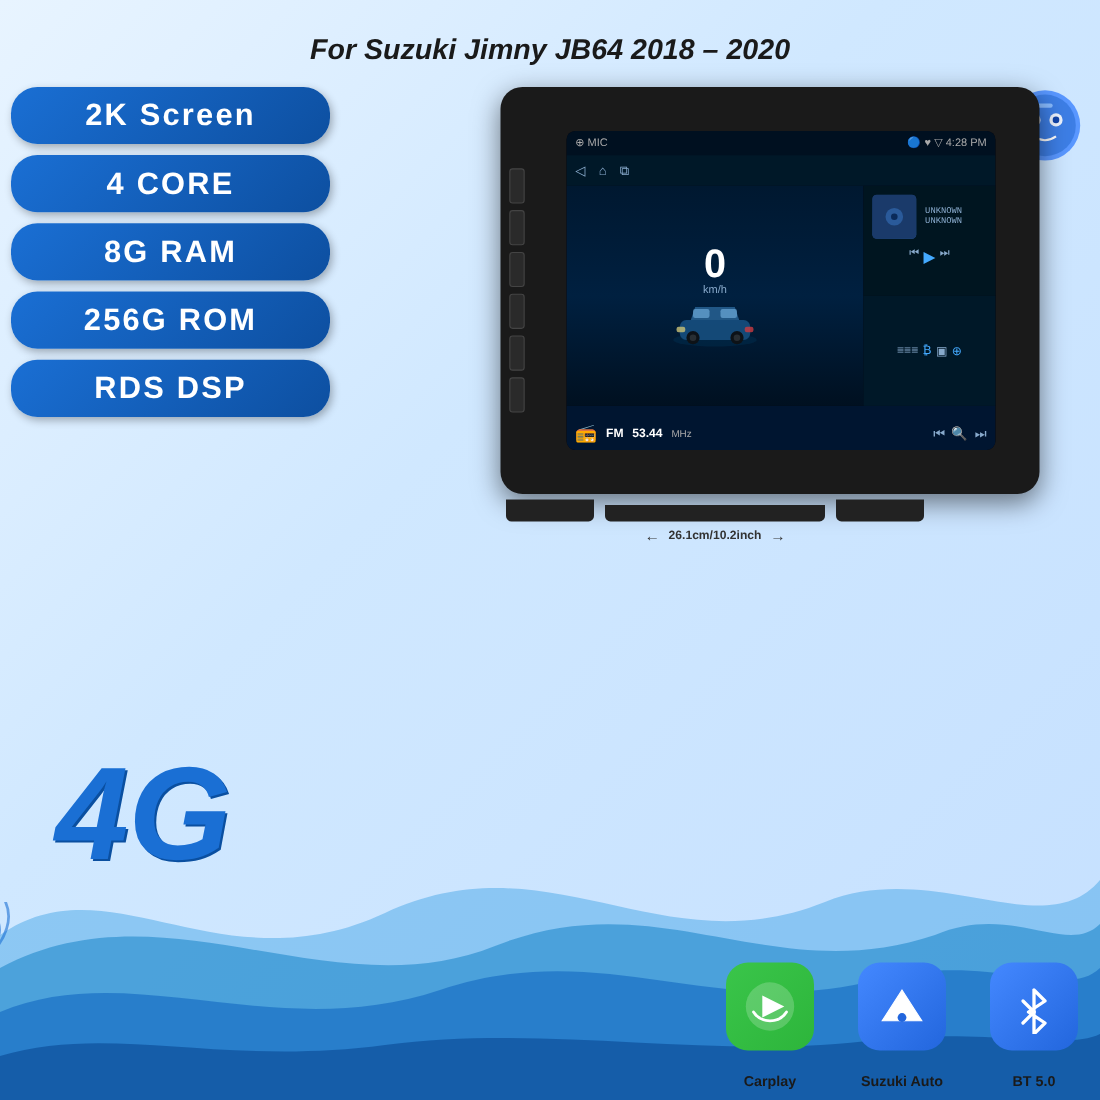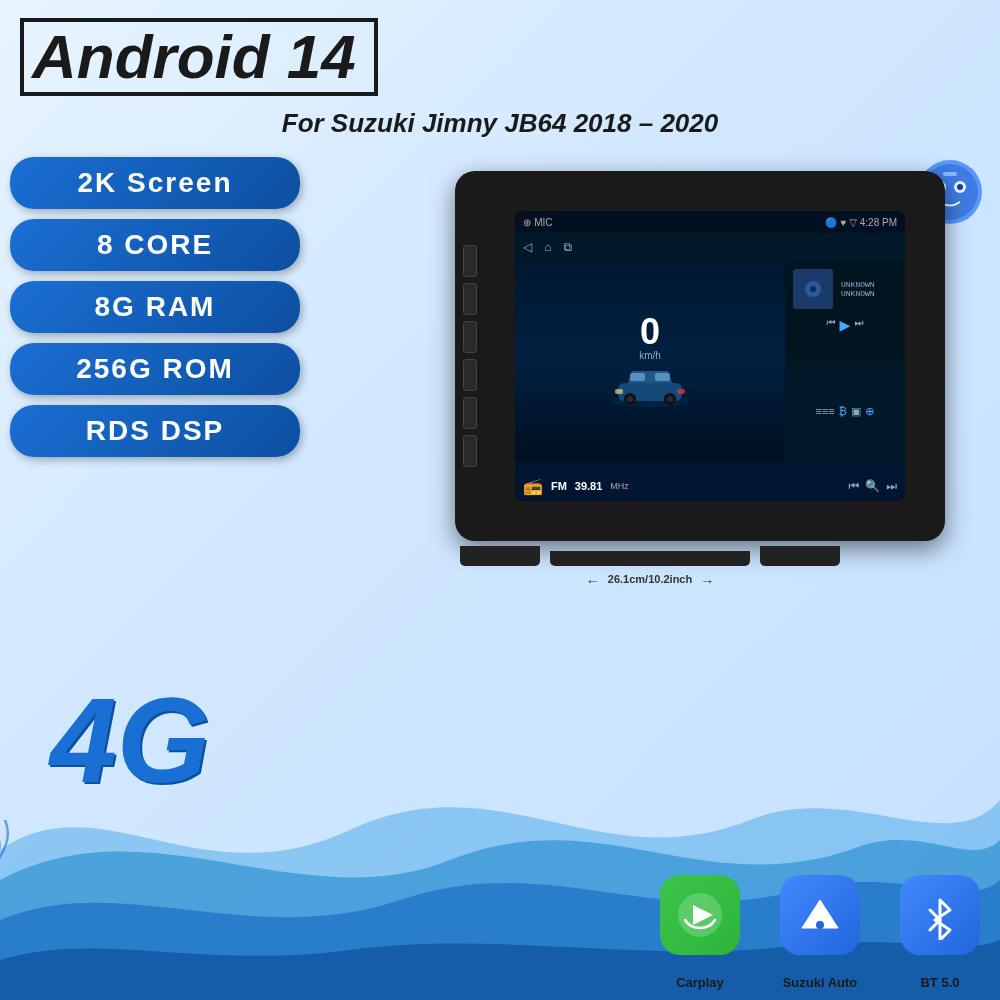--- a/index.html
+++ b/index.html
@@ -74,21 +74,21 @@
       position: relative;
       display: flex;
       flex-direction: column;
       align-items: center;
     }
 
     .car-unit {
       width: 390px;
       height: 380px;
       position: relative;
-      margin-top: 19px;
+      margin-top: 5px;
     }
 
     
     .unit-body {
       width: 490px;
       height: 370px;
       background: #1a1a1a;
       border-radius: 20px;
       position: relative;
       box-shadow: 0 8px 24px rgba(0,0,0,0.5);
@@ -398,29 +398,28 @@
 <div class="wave-container">
   <svg class="wave-svg" viewBox="0 0 1000 300" xmlns="http://www.w3.org/2000/svg" preserveAspectRatio="none">
     <path d="M0,150 C100,80 200,200 350,130 C500,60 600,180 750,120 C850,80 950,160 1000,100 L1000,300 L0,300 Z" fill="#4aa8e8" opacity="0.5"></path>
     <path d="M0,180 C150,100 300,220 450,160 C600,100 700,200 850,150 C920,120 970,170 1000,140 L1000,300 L0,300 Z" fill="#2288cc" opacity="0.6"></path>
     <path d="M0,220 C120,170 250,250 400,200 C550,150 650,230 800,190 C900,165 970,210 1000,180 L1000,300 L0,300 Z" fill="#1a6fc4" opacity="0.7"></path>
     <path d="M0,260 C100,230 200,270 350,250 C500,230 650,265 800,245 C900,235 970,255 1000,240 L1000,300 L0,300 Z" fill="#1055a0" opacity="0.8"></path>
   </svg>
 </div>
 
 <div class="top-section">
-  <div class="android-title">Android 14</div>
   <div class="subtitle">For Suzuki Jimny JB64 2018 – 2020</div>
 </div>
 
 <div class="middle-section">
 
   <div class="specs-column">
     <div class="spec-badge">2K Screen</div>
-    <div class="spec-badge">8  CORE</div>
+    <div class="spec-badge">4  CORE</div>
     <div class="spec-badge">8G RAM</div>
     <div class="spec-badge">256G  ROM</div>
     <div class="spec-badge">RDS  DSP</div>
   </div>
 
   <div class="unit-area">
 
     <div class="robot-icon">
       <svg viewBox="0 0 70 70" xmlns="http://www.w3.org/2000/svg">
         <circle cx="35" cy="35" r="32" fill="#4488ff" opacity="0.85"></circle>
@@ -508,21 +507,21 @@
                   <span style="color:#88aacc;font-size:11px;">▣</span>
                   <span style="color:#4af;font-size:11px;">⊕</span>
                 </div>
               </div>
             </div>
           </div>
 
           <div class="screen-bottom">
             <span class="radio-icon">📻</span>
             <span class="radio-freq">FM</span>
-            <span class="radio-freq">39.81</span>
+            <span class="radio-freq">53.44</span>
             <span style="color:#aaa;font-size:9px;">MHz</span>
             <div class="bottom-controls">
               <span class="bottom-ctrl">⏮</span>
               <span class="bottom-ctrl">🔍</span>
               <span class="bottom-ctrl">⏭</span>
             </div>
           </div>
         </div>
       </div>
 

